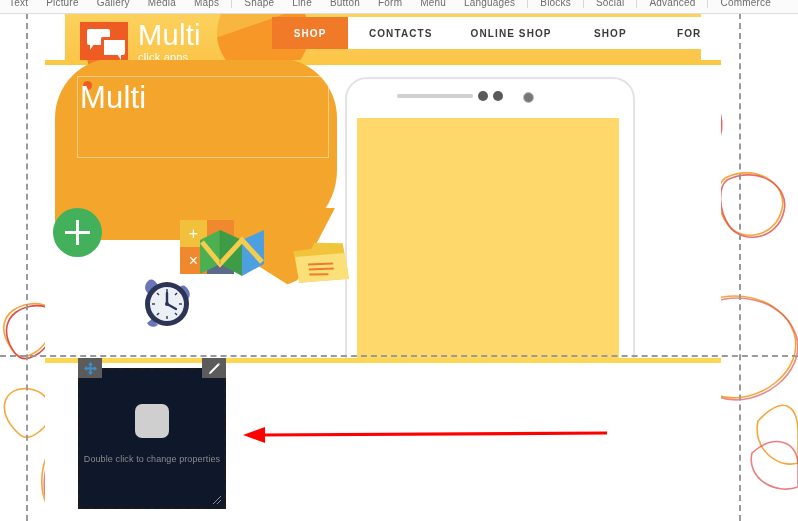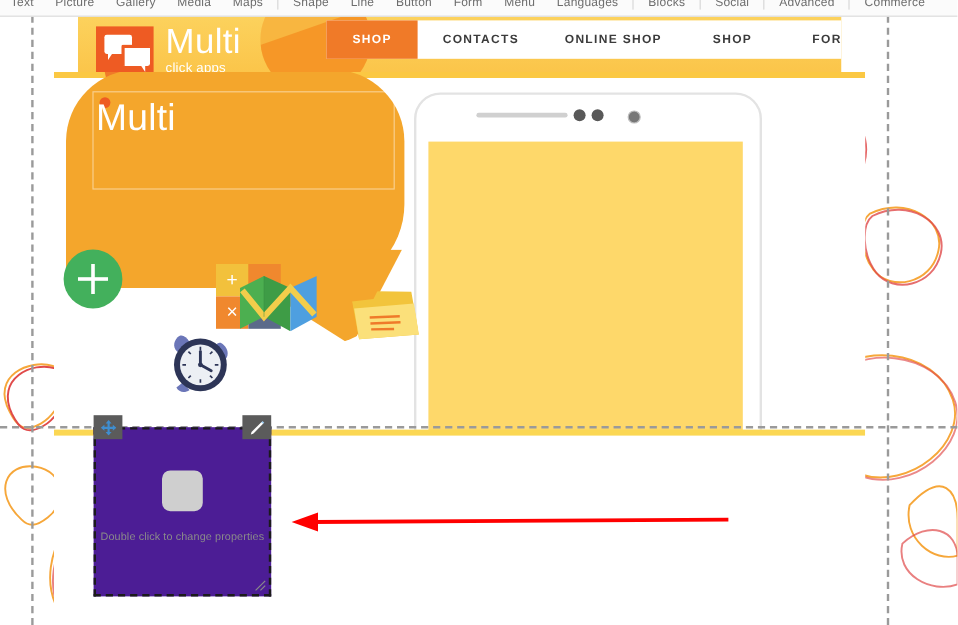--- a/index.html
+++ b/index.html
@@ -145,22 +145,22 @@
   
   #map-icon{position:absolute;left:155px;top:170px;width:64px;height:46px;}
   
   #folder-icon{position:absolute;left:250px;top:182px;width:52px;height:42px;transform:rotate(-7deg);}
   
   #clock-icon{position:absolute;left:93px;top:213px;width:58px;height:58px;}
   
   #footer-strip{position:absolute;left:0;top:345px;width:676px;height:5px;background:#fbd753;}
   
   #widget-placeholder{
-    position:absolute;left:78px;top:356px;width:144px;height:137px;
-    border:2px dashed #1b1b1b;background:#4c1d95;z-index:35;
+    position:absolute;left:78px;top:368px;width:144px;height:137px;
+    border:2px dashed #1b1b1b;background:#0f172a;z-index:35;
   }
   #widget-move-handle{
     position:absolute;left:-2px;top:-12px;width:24px;height:20px;background:#5b5b5b;
     display:flex;align-items:center;justify-content:center;z-index:36;
   }
   #widget-edit-handle{
     position:absolute;right:-2px;top:-12px;width:24px;height:20px;background:#5b5b5b;
     display:flex;align-items:center;justify-content:center;z-index:36;
   }
   #widget-icon-box{

